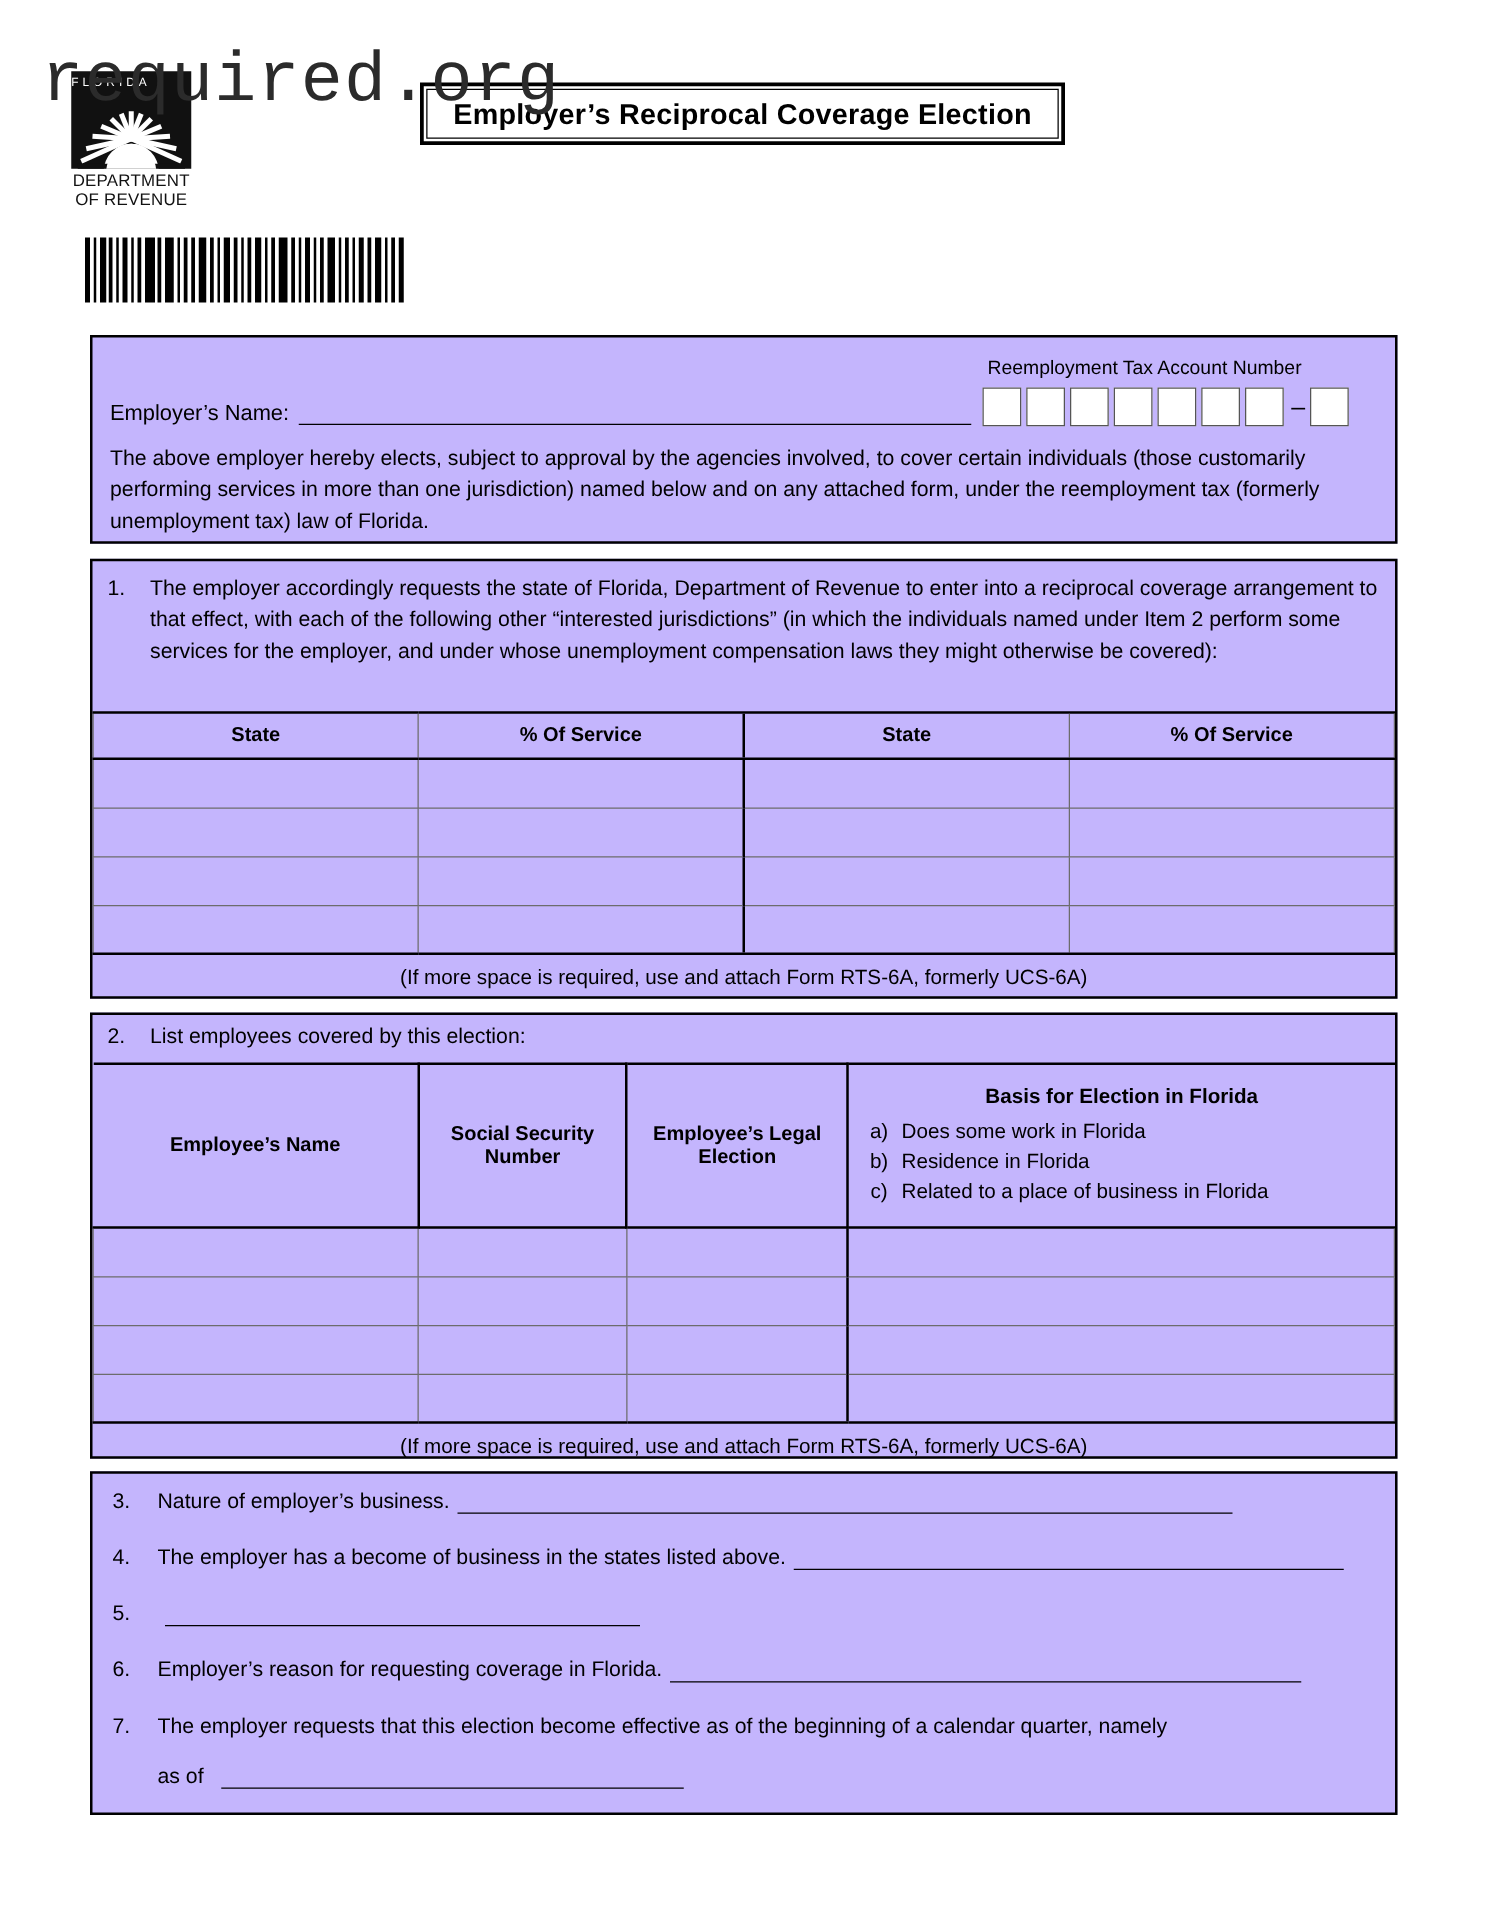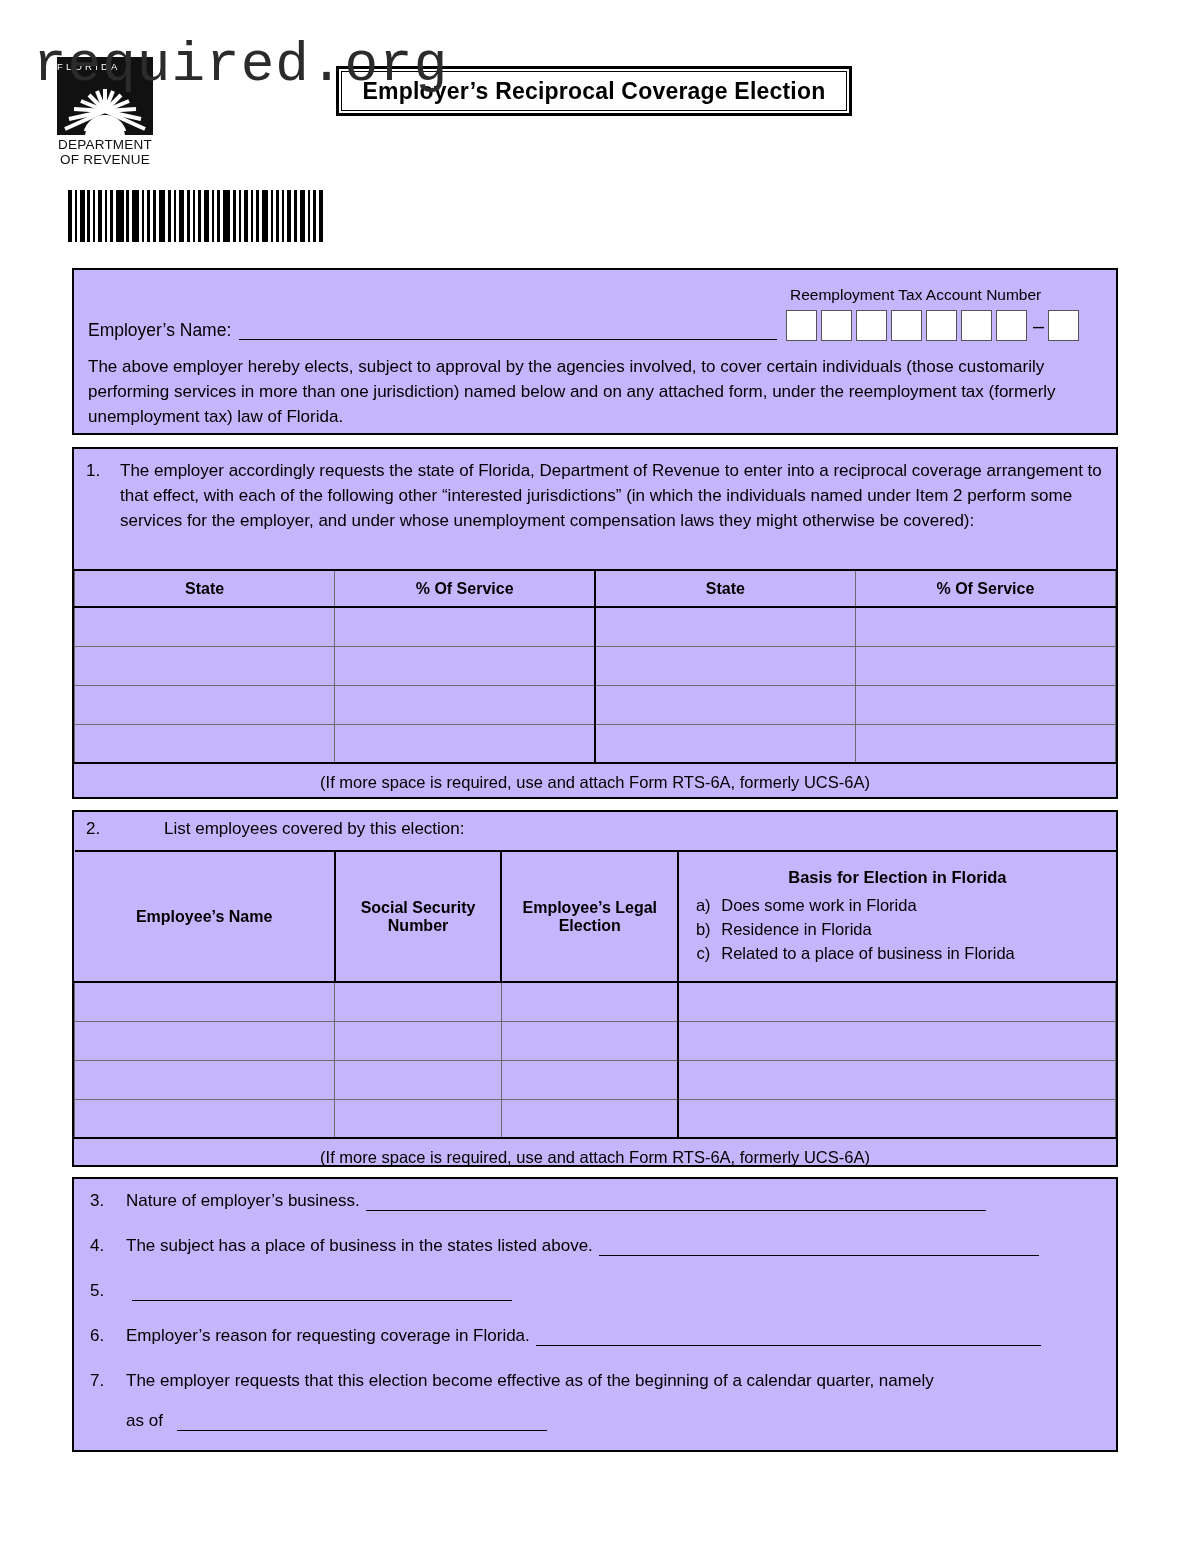--- a/index.html
+++ b/index.html
@@ -102,21 +102,21 @@
   .note-row {
     text-align:center; font-size:16.5px; height:36px;
     display:flex; align-items:center; justify-content:center;
     border-bottom:0;
   }
 
   
   #boxC { left:72px; top:810px; width:1046px; height:357px; }
   .item2-head { position:absolute; left:6px; top:7px; display:flex; }
   .item2-head .num { width:40px; font-size:17px; padding-left:6px; }
-  .item2-head .txt { font-size:17px;margin-left:44px; }
+  .item2-head .txt { font-size:17px; }
 
   .emp-table-wrap { position:absolute; left:0; top:38px; width:100%; }
   table.emp { border-collapse:collapse; width:100%; table-layout:fixed; }
   table.emp th, table.emp td { border:1px solid #6c6c6c; padding:0; }
   table.emp th {
     border-top:2.5px solid #000; border-bottom:2.5px solid #000;
     border-left:2.5px solid #000; border-right:2.5px solid #000;
     font-size:16px; font-weight:bold; height:131px; vertical-align:middle;
     text-align:center; padding:0 6px;
   }
@@ -404,21 +404,21 @@
   </div>
 
   <div class="box" id="boxD" style="height: 275px;">
       <div class="qrow" style="top: 12px;">
         <span class="num">3.</span>
         <span class="lbl">Nature of employer’s business.</span>
         <span class="qline" style="width: 620px;"></span>
       </div>
       <div class="qrow" style="top: 57px;">
         <span class="num">4.</span>
-        <span class="lbl">The subject has a place of business in the states listed above.</span>
+        <span class="lbl">The employer has a become of business in the states listed above.</span>
         <span class="qline" style="width: 440px;"></span>
       </div>
       <div class="qrow" style="top: 102px;">
         <span class="num">5.</span>
         <span class="qline" style="width: 380px;"></span>
       </div>
       <div class="qrow" style="top: 147px;">
         <span class="num">6.</span>
         <span class="lbl">Employer’s reason for requesting coverage in Florida.</span>
         <span class="qline" style="width: 505px;"></span>

